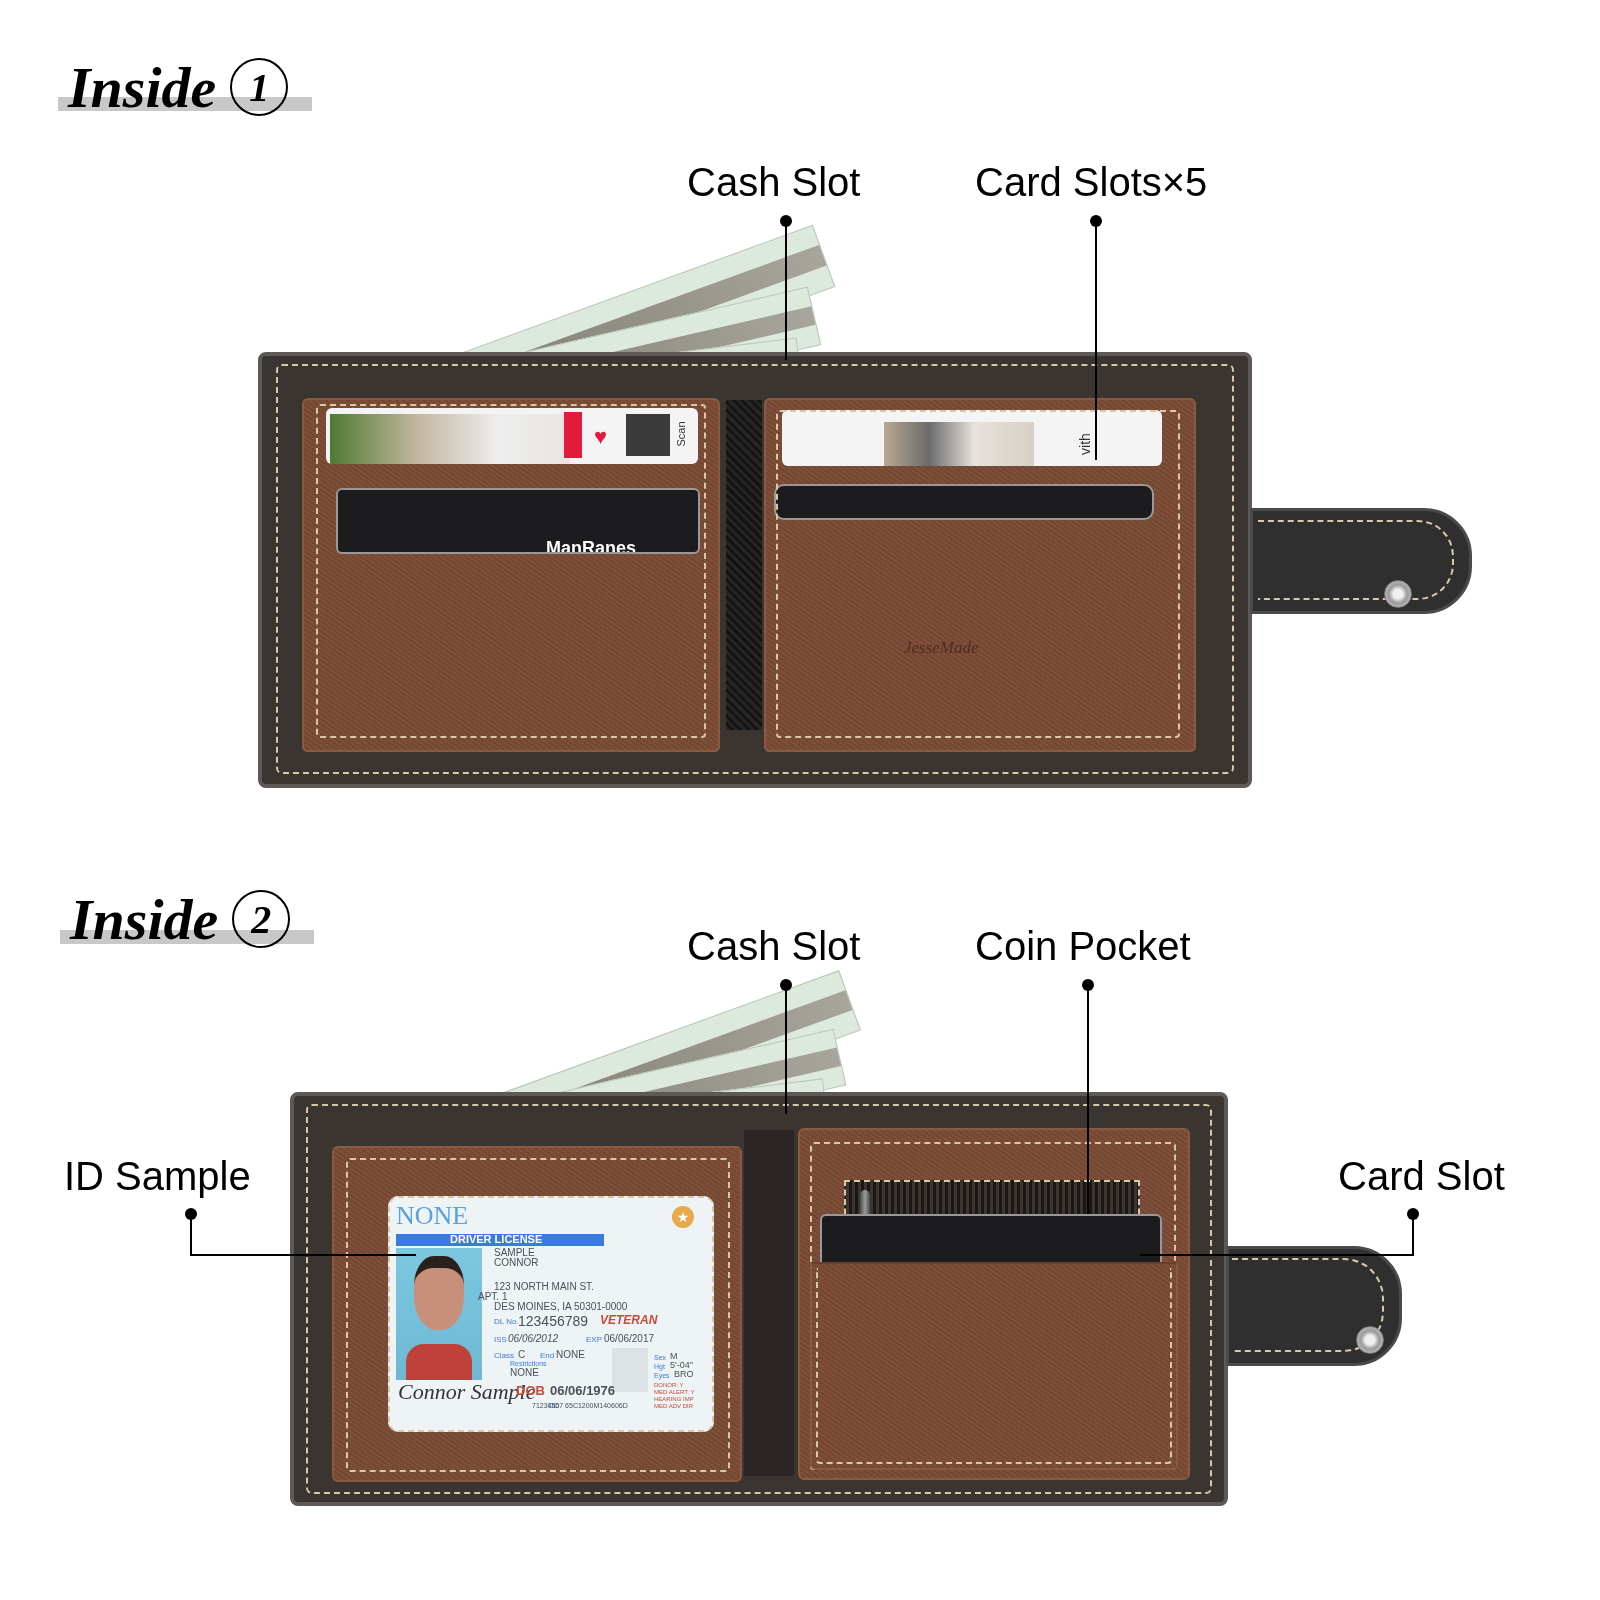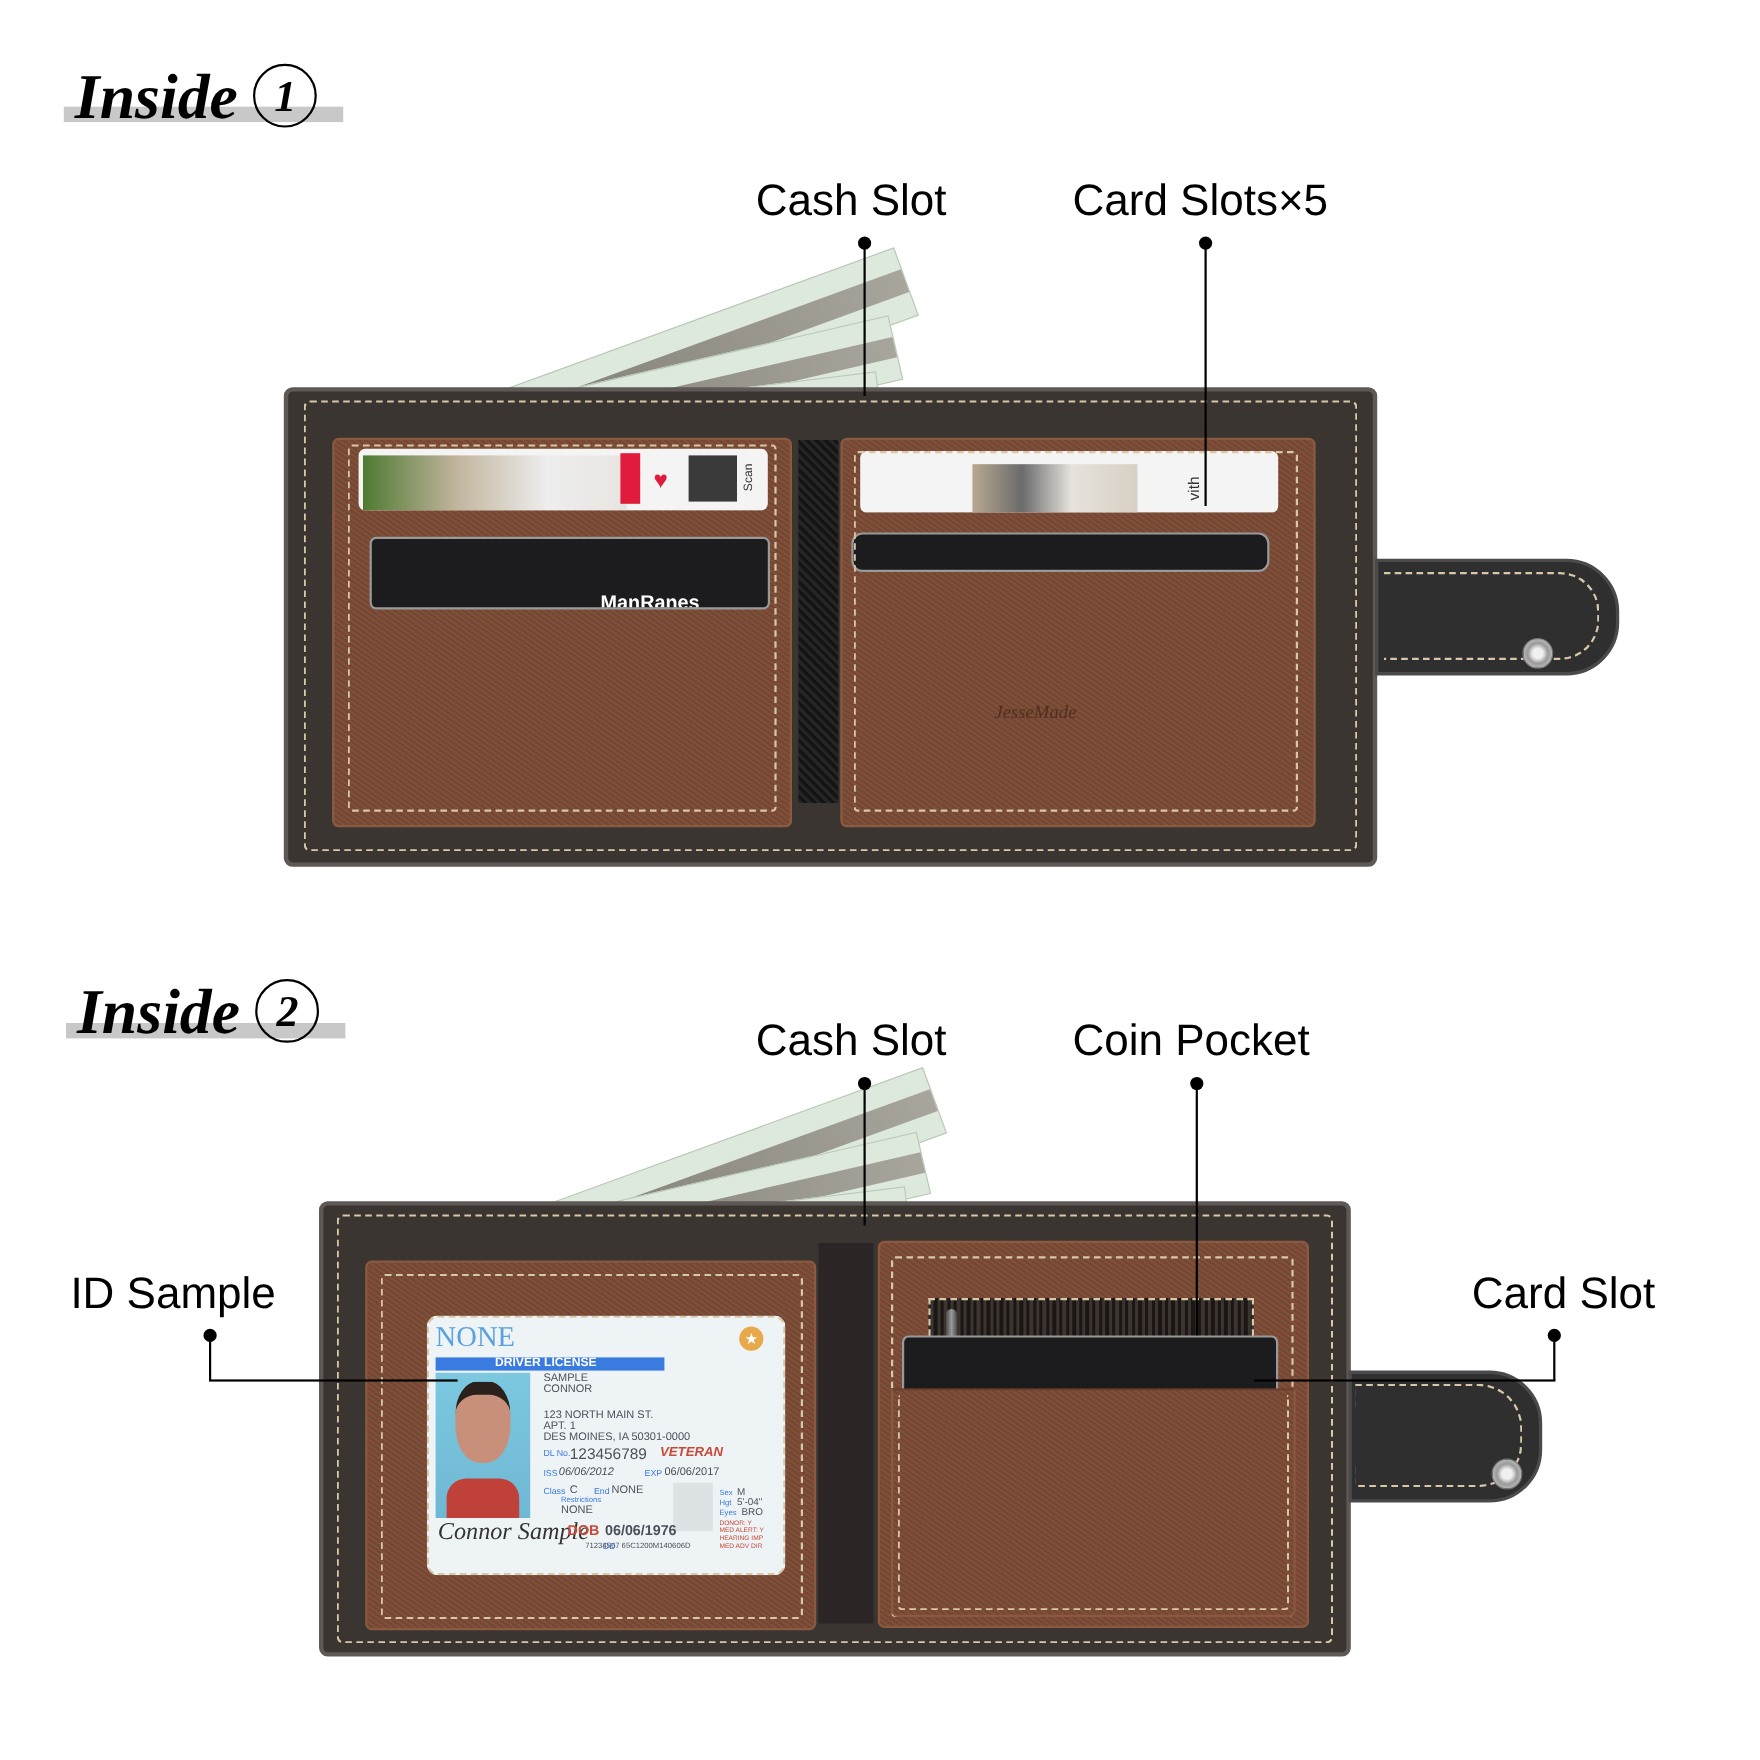--- a/index.html
+++ b/index.html
@@ -143,21 +143,21 @@
       <div class="abs" style="left:282px;top:8px;width:22px;height:22px;border-radius:50%;background:#e7a94a;color:#fff;font-size:14px;text-align:center;line-height:22px;">★</div>
       <div class="abs" style="left:6px;top:36px;width:208px;height:12px;background:#3a7be0;"></div>
       <div class="id-text" style="left:60px;top:36px;font-size:11px;color:#fff;font-weight:bold;">DRIVER LICENSE</div>
       <div class="abs" style="left:6px;top:50px;width:86px;height:132px;background:linear-gradient(180deg,#7cc8e0,#6fb8d4);">
         <div class="abs" style="left:18px;top:8px;width:50px;height:62px;border-radius:40% 40% 45% 45%;background:#c8907a;border-top:12px solid #2a211c;"></div>
         <div class="abs" style="left:10px;top:96px;width:66px;height:36px;background:#c0413a;border-radius:18px 18px 0 0;"></div>
       </div>
       <div class="id-text" style="left:104px;top:50px;font-size:10px;">SAMPLE</div>
       <div class="id-text" style="left:104px;top:60px;font-size:10px;">CONNOR</div>
       <div class="id-text" style="left:104px;top:84px;font-size:10px;">123 NORTH MAIN ST.</div>
-      <div class="id-text" style="left:104px;top:94px;font-size:10px;">APT. 1</div>
+      <div class="id-text" style="left:88px;top:94px;font-size:10px;">APT. 1</div>
       <div class="id-text" style="left:104px;top:104px;font-size:10px;">DES MOINES, IA 50301-0000</div>
       <div class="id-text" style="left:104px;top:120px;font-size:8px;color:#3a7be0;">DL No.</div>
       <div class="id-text" style="left:128px;top:116px;font-size:14px;">123456789</div>
       <div class="id-text" style="left:210px;top:116px;font-size:12px;color:#c84b3a;font-weight:bold;font-style:italic;">VETERAN</div>
       <div class="id-text" style="left:104px;top:138px;font-size:8px;color:#3a7be0;">ISS</div>
       <div class="id-text" style="left:118px;top:136px;font-size:10px;font-style:italic;">06/06/2012</div>
       <div class="id-text" style="left:196px;top:138px;font-size:8px;color:#3a7be0;">EXP</div>
       <div class="id-text" style="left:214px;top:136px;font-size:10px;">06/06/2017</div>
       <div class="id-text" style="left:104px;top:154px;font-size:8px;color:#3a7be0;">Class</div>
       <div class="id-text" style="left:128px;top:152px;font-size:10px;">C</div>

